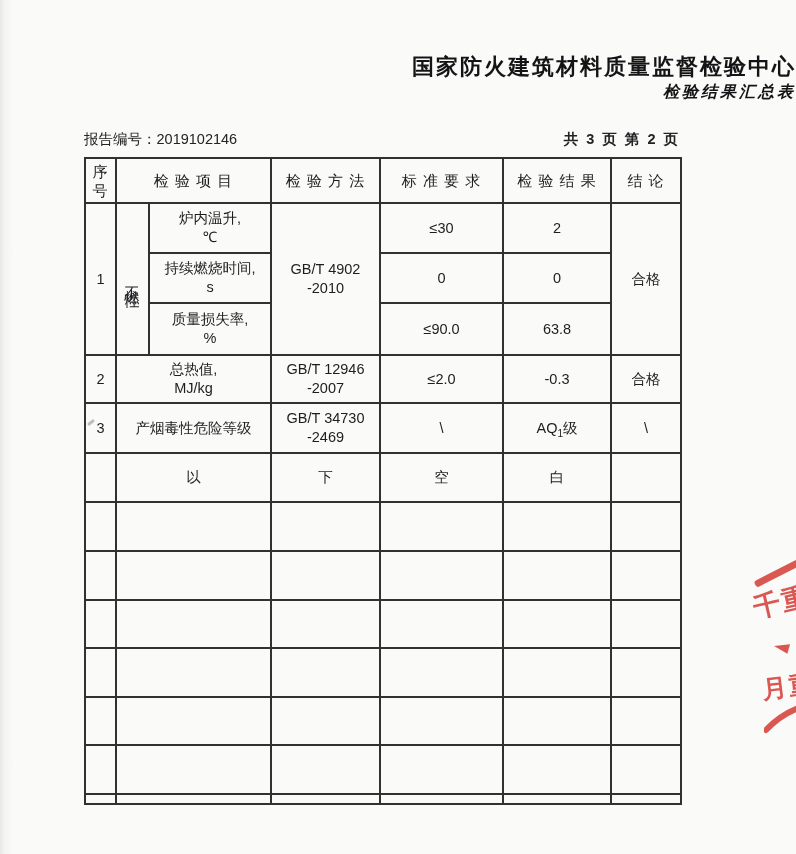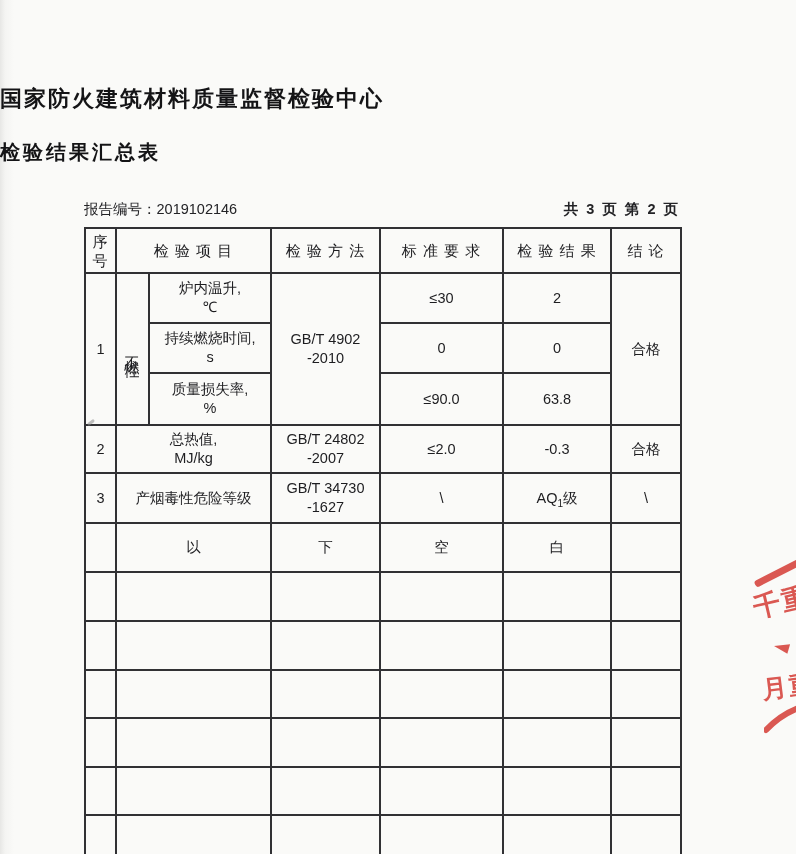--- a/index.html
+++ b/index.html
@@ -6,29 +6,29 @@
   html,body { background:#ffffff; }
   .page {
     position:relative;
     width:796px; height:854px;
     overflow:hidden;
     background:
       linear-gradient(90deg, #e7e7e5 0px, #f4f4f2 5px, #fafaf8 14px, #fafaf8 100%);
     font-family:"Liberation Sans", sans-serif;
     color:#1d1d20;
   }
-  .titles { padding-top:84px; text-align:left; }
+  .titles { padding-top:52px; text-align:right; }
   .title-main {
     font-size:22px; font-weight:bold; letter-spacing:2px; color:#141416;
   }
   .title-sub {
-    margin-top:25px; font-size:20px; font-weight:bold; letter-spacing:3px; color:#141416;
+    margin-top:0; font-size:16px; font-weight:bold; letter-spacing:3px; color:#141416;font-style:italic;
   }
   .meta {
-    width:596px; margin:34px 0 8px 84px;
+    width:596px; margin:27px 0 8px 84px;
     display:flex; justify-content:space-between; align-items:flex-end;
     font-size:14.5px; color:#232326;
   }
   .meta .pagination { letter-spacing:2px;font-weight:bold; }
   table.report {
     margin-left:84px; width:596px;
     border-collapse:collapse; table-layout:fixed;
   }
   table.report td {
     border:2px solid #313134;
@@ -141,34 +141,34 @@
       <td>63.8</td>
     </tr>
 
     <tr style="height:48px">
       <td>2</td>
       <td colspan="2">
         <div>总热值,</div>
         <div>MJ/kg</div>
       </td>
       <td>
-        <div>GB/T 24802</div>
+        <div>GB/T 12946</div>
         <div>-2007</div>
       </td>
       <td>≤2.0</td>
       <td>-0.3</td>
       <td>合格</td>
     </tr>
 
     <tr style="height:50px">
       <td>3</td>
       <td colspan="2">产烟毒性危险等级</td>
       <td>
         <div>GB/T 34730</div>
-        <div>-1627</div>
+        <div>-2469</div>
       </td>
       <td>\</td>
       <td><span>AQ</span><sub>1</sub><span>级</span></td>
       <td>\</td>
     </tr>
 
     <tr style="height:49px">
       <td></td>
       <td colspan="2">以</td>
       <td>下</td>

